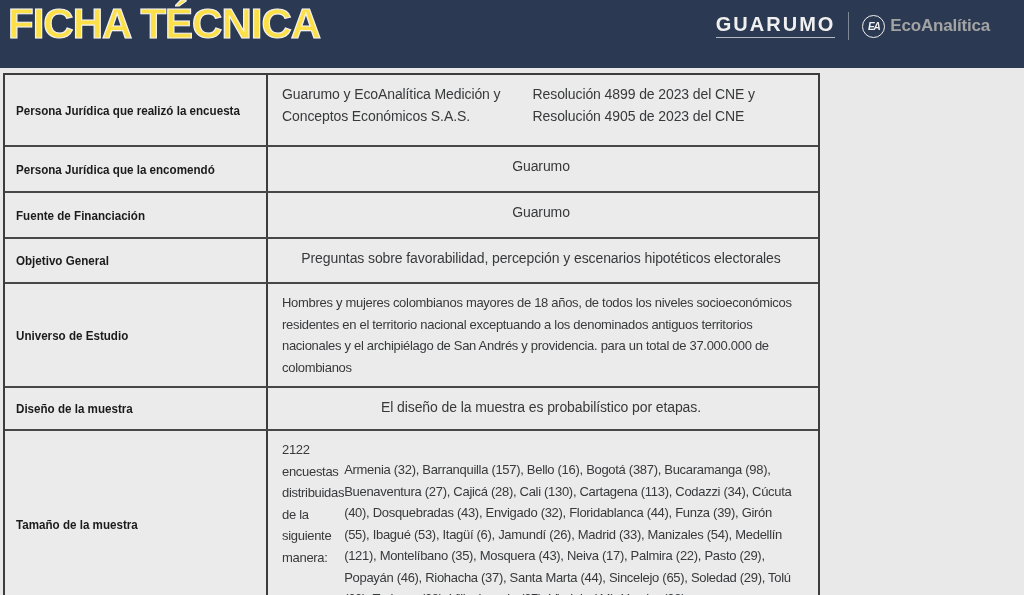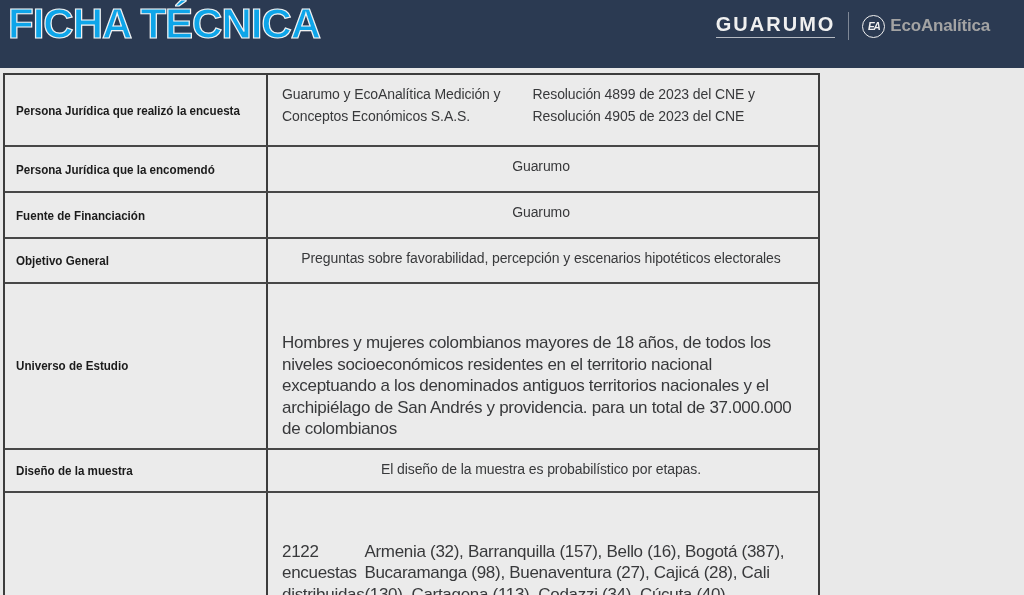--- a/index.html
+++ b/index.html
@@ -11,21 +11,21 @@
   .page { width: 1024px; height: 595px; position: relative; }
 
   
   .header {
     width: 1024px; height: 68px;
     background: #2b3a52;
     display: flex; justify-content: space-between; align-items: flex-start;
     padding: 0 34px 0 8px;
   }
   .title {
-    color: #0ea5e9;
+    color: #fde047;
     font-size: 42px;
     font-weight: 900;
     letter-spacing: -1px;
     line-height: 48px;
     -webkit-text-stroke: 1.2px #f2f2f2;
     white-space: nowrap;
   }
   .brandbar { display: flex; align-items: center; gap: 13px; margin-top: 12px; }
   .guarumo {
     color: #f0f0f0; font-size: 20px; font-weight: 800; letter-spacing: 2px;
@@ -61,21 +61,21 @@
     font-size: 13.5px; font-weight: 700; color: #1b1b1b;
     white-space: nowrap;
     transform: scaleX(0.86); transform-origin: left center;
   }
   .cell-value {
     flex: 1;
     display: flex; flex-direction: row; justify-content: center;
     padding: 8px 18px 8px 14px;
     color: #38393b; font-size: 14px; line-height: 22px; letter-spacing: -0.1px;
   }
-  .cell-value .condensed { font-size: 17px; letter-spacing: -0.3px; line-height: 21.5px; margin-top: 40px; }
+  .cell-value .condensed { font-size: 13px; letter-spacing: -0.3px; line-height: 21.5px; }
   .cities { margin-top: 20px; }
 
   .h70  { min-height: 70px; }
   .h46  { min-height: 46px; }
   .h45  { min-height: 45px; }
   .h88  { min-height: 88px; }
   .h43  { min-height: 43px; }
   .h161 { min-height: 161px; }
 </style>
 </head>

